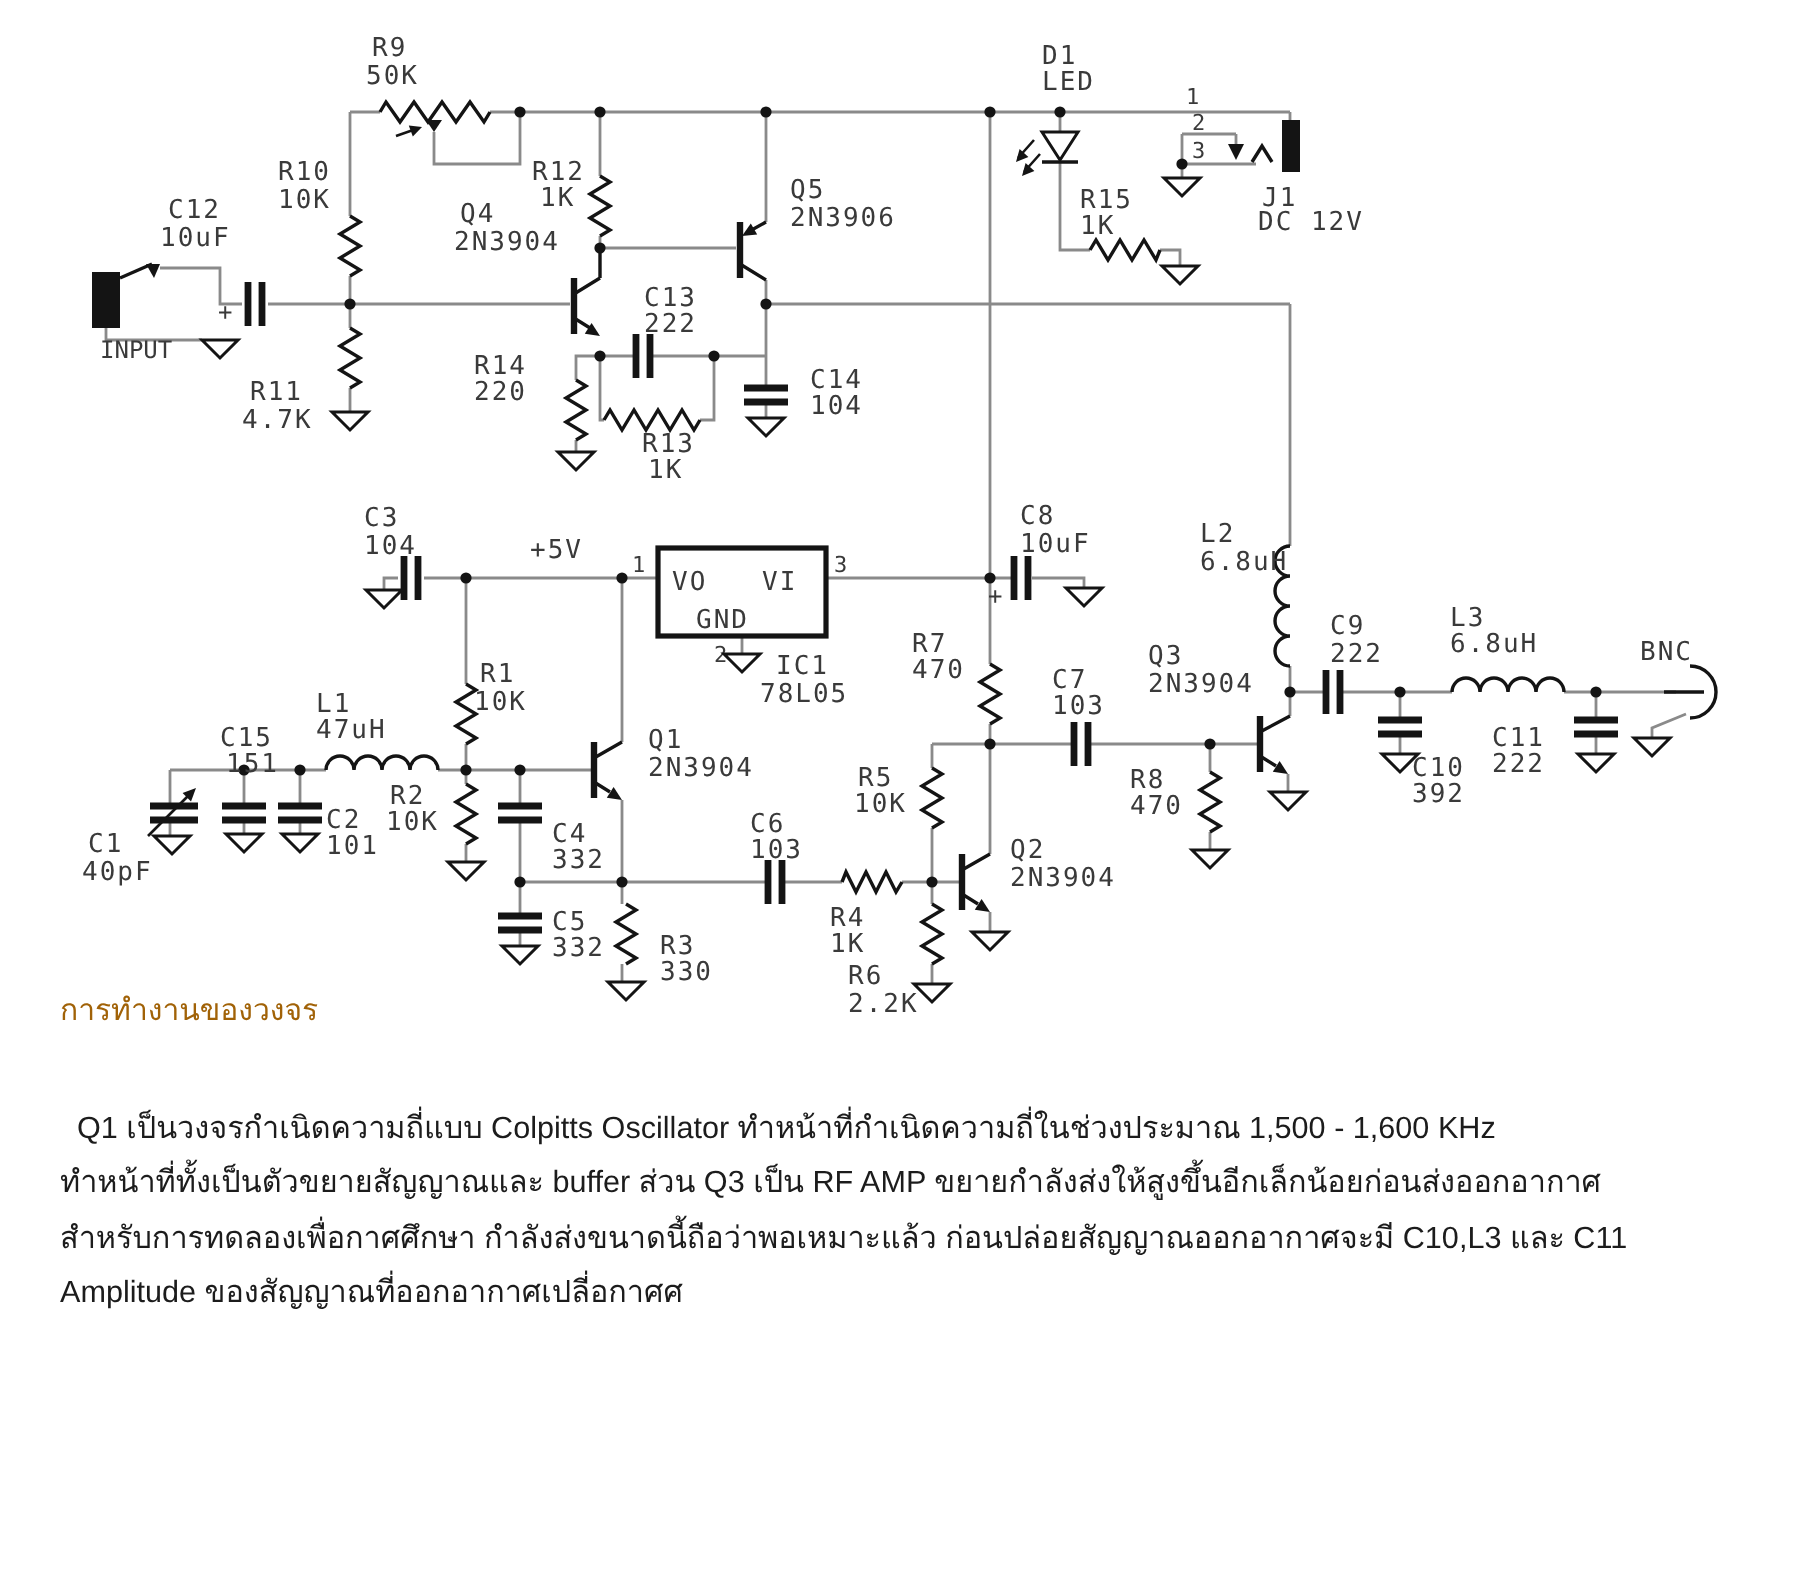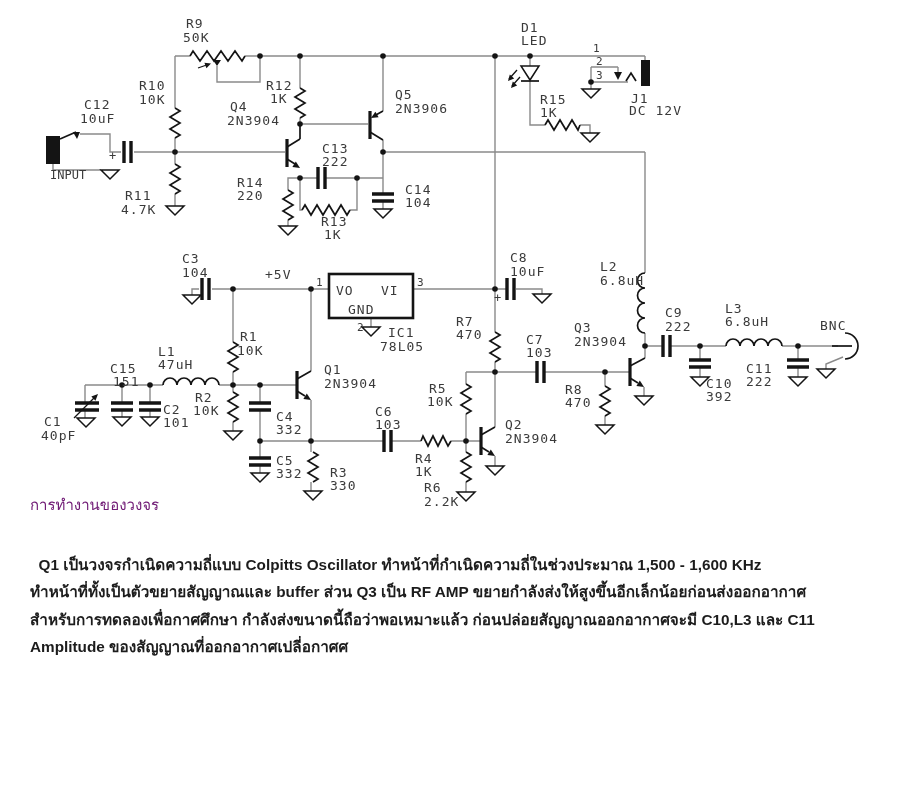--- a/index.html
+++ b/index.html
@@ -11,23 +11,23 @@
   .thin{stroke:#141414;stroke-width:1.3;fill:none;}
   .bar{stroke:#141414;stroke-width:3.4;fill:none;}
   .tbar{stroke:#141414;stroke-width:3.2;fill:none;}
   .d{fill:#141414;stroke:none;}
   .g{fill:#ffffff;stroke:#141414;stroke-width:1.5;}
   .blk{fill:#141414;}
   .box{fill:#fff;stroke:#141414;stroke-width:2.6;}
   text.lb{font:13px "DejaVu Sans Mono", monospace;fill:#3a3a3a;letter-spacing:1px;}
   text.sm{font:11px "DejaVu Sans Mono", monospace;fill:#3a3a3a;}
   text.pl{font:12px "DejaVu Sans Mono", monospace;fill:#3a3a3a;}
-  #desc-head{position:absolute;left:30px;top:493px;font:15px "Liberation Sans", sans-serif;color:#701a75;white-space:pre;text-align:right;}
+  #desc-head{position:absolute;left:30px;top:493px;font:15px "Liberation Sans", sans-serif;color:#a16207;white-space:pre;text-align:right;}
   #desc{position:absolute;left:30px;top:551px;font:15.3px "Liberation Sans", sans-serif;color:#1c1c1c;}
-  #desc .ln{line-height:27.4px;white-space:pre;font-weight:bold;}
+  #desc .ln{line-height:27.4px;white-space:pre;}
 </style>
 </head>
 <body>
 
 <div id="page">
 <svg width="900" height="520" viewBox="0 0 900 520">
 
   <g>
     <path class="w" d="M175 56 H190 M245 56 H645 M645 56 V60
       M175 56 V108 M175 138 V152

